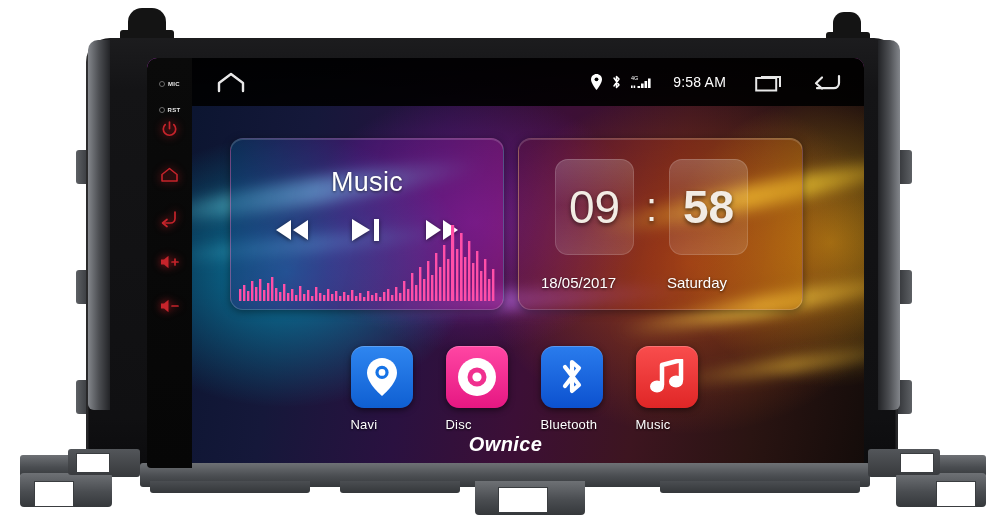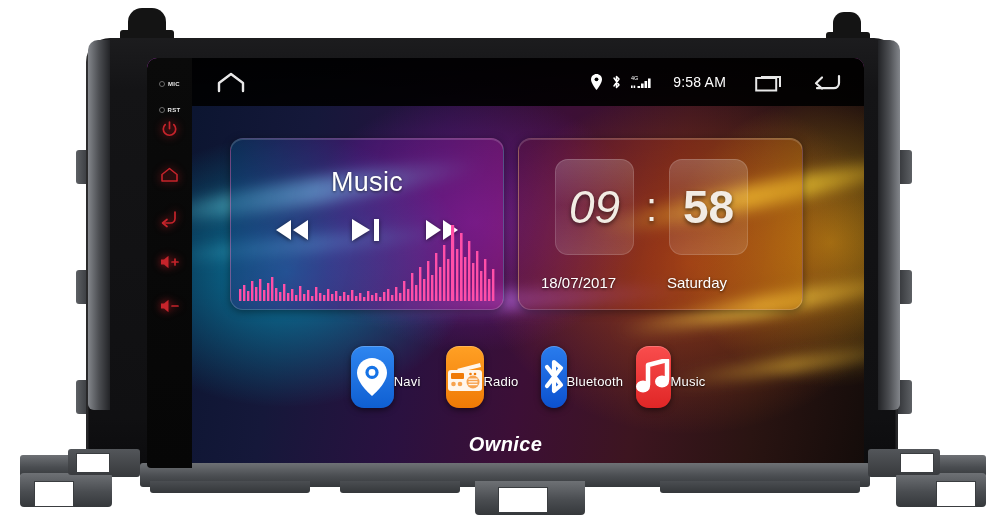--- a/index.html
+++ b/index.html
@@ -97,32 +97,32 @@
   #music-ctrls svg{filter:drop-shadow(0 1px 2px rgba(0,0,0,.6));}
   #eq{position:absolute;bottom:8px;left:6px;width:260px;height:78px;}
 
   .flipcard{position:absolute;top:20px;width:79px;height:96px;border-radius:13px;
     background:linear-gradient(180deg,rgba(255,255,255,.20),rgba(255,255,255,.05) 48%,rgba(255,255,255,.13));
     box-shadow:inset 0 0 0 1px rgba(255,255,255,.14);}
   #fc1{left:36px;} #fc2{left:150px;}
   .flipnum{position:absolute;top:20px;width:79px;text-align:center;color:#f2ece4;
     font-size:46px;font-weight:normal;line-height:96px;height:96px;
     text-shadow:0 2px 4px rgba(0,0,0,.55);}
-  #fn1{left:36px;font-style:italic;} #fn2{left:150px;font-weight:bold;}
+  #fn1{left:36px;} #fn2{left:150px;font-weight:bold;}
   #colon{position:absolute;left:115px;top:20px;width:35px;height:96px;line-height:96px;
     text-align:center;color:#f2ece4;font-size:40px;text-shadow:0 2px 4px rgba(0,0,0,.55);}
   #clk-date{position:absolute;left:22px;bottom:18px;color:#fff;font-size:15px;
     text-shadow:0 1px 3px rgba(0,0,0,.7);}
   #clk-day{position:absolute;left:148px;bottom:18px;color:#fff;font-size:15px;
     text-shadow:0 1px 3px rgba(0,0,0,.7);}
 
   
   #dock{position:absolute;left:45px;top:288px;width:672px;height:100px;z-index:7;
     display:flex;justify-content:center;align-items:flex-start;gap:25px;}
-  .app{width:70px;display:flex;flex-direction:row;align-items:center;}
+  .app{width:70px;display:flex;flex-direction:column;align-items:flex-start;}
   .appicon{width:62px;height:62px;border-radius:13px;display:flex;align-items:center;
     justify-content:center;box-shadow:0 2px 6px rgba(0,0,0,.55),inset 0 1px 0 rgba(255,255,255,.22);}
   .applabel{margin-top:9px;color:#fff;font-size:13px;letter-spacing:.2px;
     text-shadow:0 1px 2px rgba(0,0,0,.8);}
 
   
   #brand{position:absolute;left:0;bottom:12px;width:717px;text-align:center;z-index:9;
     color:#fff;font-size:20px;font-weight:bold;font-style:italic;letter-spacing:.4px;}
 
   
@@ -302,57 +302,49 @@
           </g>
         </svg>
       </div>
 
       <div id="w-clock" class="widget">
         <div class="flipcard" id="fc1"></div>
         <div class="flipcard" id="fc2"></div>
         <div class="flipnum" id="fn1">09</div>
         <div id="colon">:</div>
         <div class="flipnum" id="fn2">58</div>
-        <div id="clk-date">18/07/2017</div>
+        <div id="clk-date">18/05/2017</div>
         <div id="clk-day">Saturday</div>
       </div>
     </div>
 
     <div id="dock">
 
       <div class="app">
         <div class="appicon" style="background:linear-gradient(180deg,#2f86f0,#0f5fd2);">
           <svg width="30" height="38" viewBox="0 0 30 38">
             <path d="M15 0C6.7 0 0 6.6 0 14.8C0 25.8 15 38 15 38S30 25.8 30 14.8C30 6.6 23.3 0 15 0Z" fill="#fff"></path>
             <circle cx="15" cy="14.4" r="6.6" fill="#1673e6"></circle>
             <circle cx="15" cy="14.4" r="3.4" fill="#fff"></circle>
           </svg>
         </div>
         <div class="applabel">Navi</div>
       </div>
 
+
       <div class="app">
-        <div class="appicon" style="background:linear-gradient(180deg,#ffa024,#f07a06);">
-          <svg width="38" height="32" viewBox="0 0 38 32">
-            <path d="M11 8 L34 2 L35 6 L14 11 Z" fill="#fff6ec"></path>
-            <rect x="2" y="9" width="34" height="21" rx="3" fill="#fff6ec"></rect>
-            <rect x="5" y="12" width="13" height="6" rx="1" fill="#f07a06"></rect>
-            <circle cx="27" cy="21" r="6.5" fill="#f7a34e"></circle>
-            <rect x="22.5" y="17.5" width="9" height="1.3" fill="#fff6ec"></rect>
-            <rect x="22.5" y="20.2" width="9" height="1.3" fill="#fff6ec"></rect>
-            <rect x="22.5" y="22.9" width="9" height="1.3" fill="#fff6ec"></rect>
-            <circle cx="7.5" cy="23" r="2.3" fill="#f7a34e"></circle>
-            <circle cx="14" cy="23" r="2.3" fill="#f7a34e"></circle>
-            <circle cx="24.5" cy="13" r="1.3" fill="#f07a06"></circle>
-            <circle cx="29" cy="13" r="1.3" fill="#f07a06"></circle>
+        <div class="appicon" style="background:linear-gradient(180deg,#ff46a3,#e61782);">
+          <svg width="40" height="40" viewBox="0 0 40 40">
+            <circle cx="20" cy="20" r="19" fill="#fff"></circle>
+            <circle cx="20" cy="20" r="9.5" fill="#f0308f"></circle>
+            <circle cx="20" cy="20" r="4.6" fill="#fff"></circle>
           </svg>
         </div>
-        <div class="applabel">Radio</div>
-      </div>
-
+        <div class="applabel">Disc</div>
+      </div>
 
       <div class="app">
         <div class="appicon" style="background:linear-gradient(180deg,#2a7ced,#0c51cf);">
           <svg width="26" height="40" viewBox="0 0 26 40">
             <path d="M6 10 L20 28 L13 34 L13 5 L20 11 L6 29" fill="none" stroke="#fff" stroke-width="4.2" stroke-linejoin="round" stroke-linecap="round"></path>
           </svg>
         </div>
         <div class="applabel">Bluetooth</div>
       </div>
 

